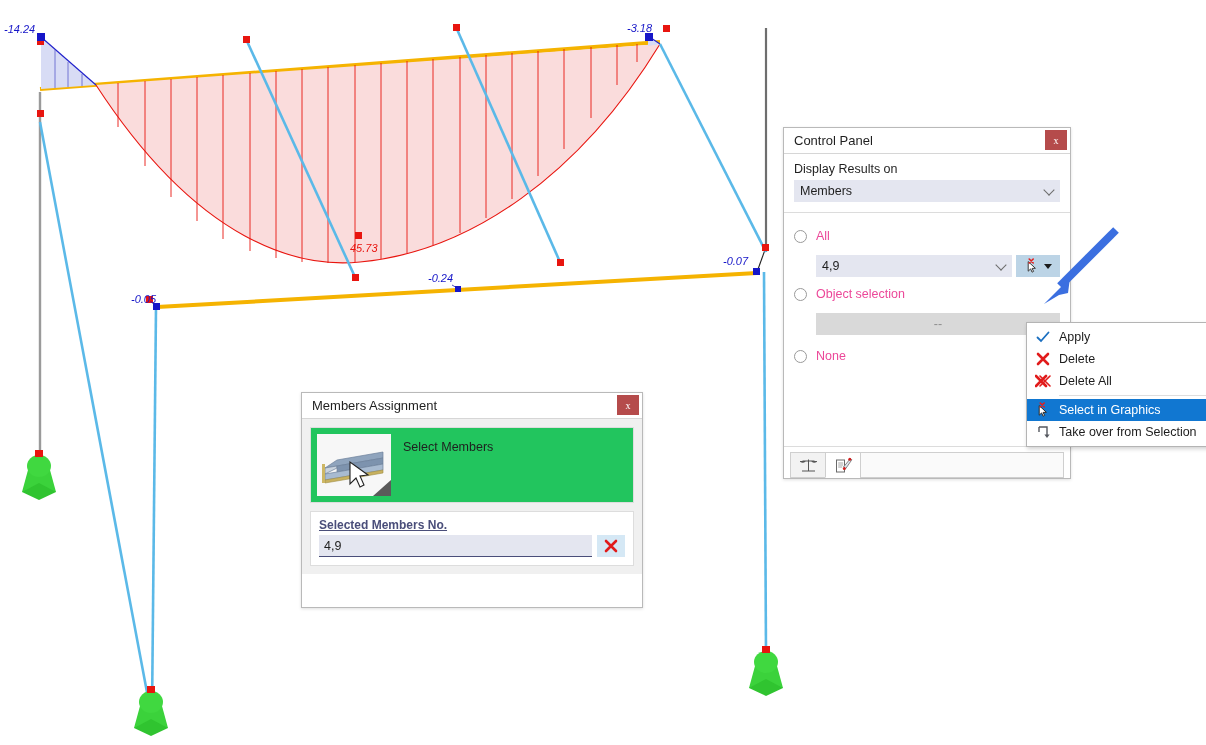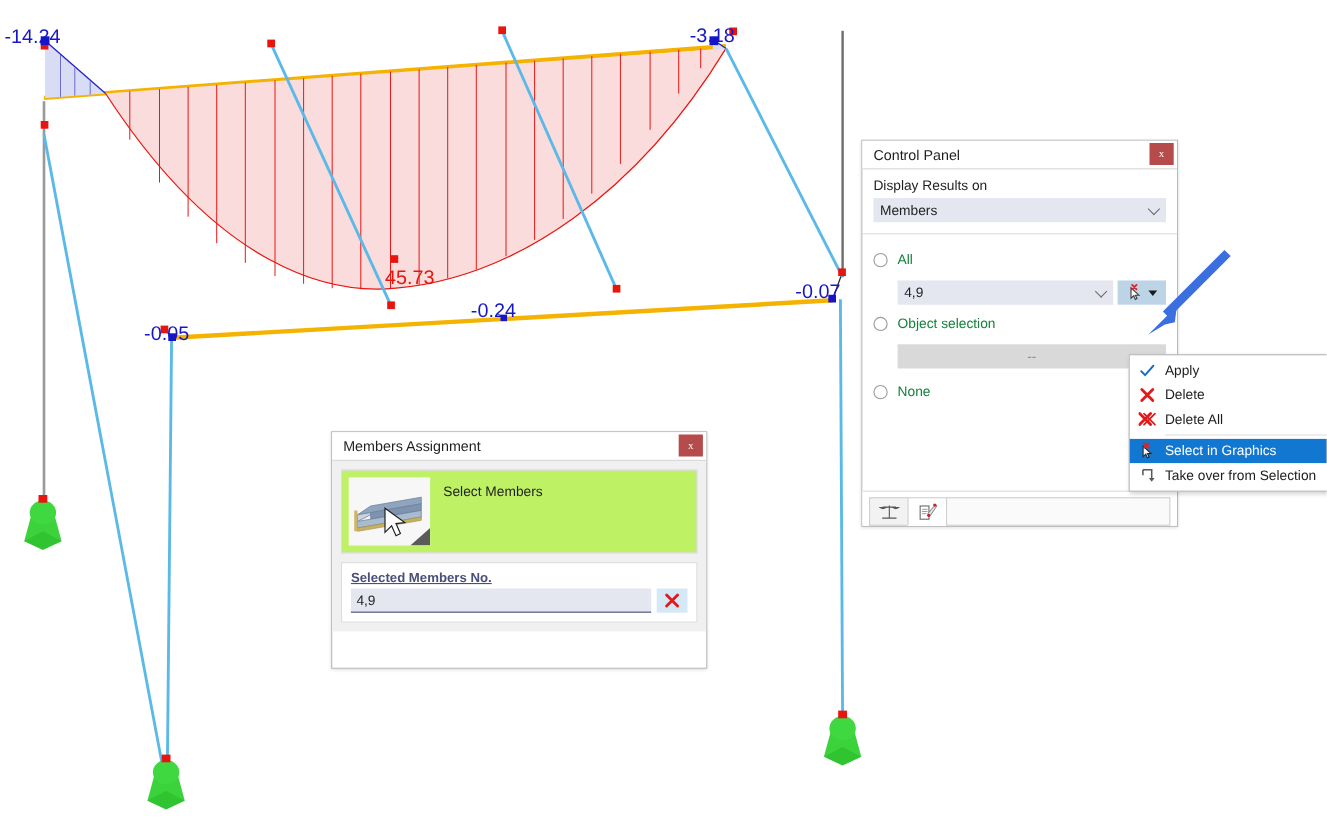--- a/index.html
+++ b/index.html
@@ -11,23 +11,24 @@
     background: #ffffff;
     font-family: "Liberation Sans", sans-serif;
     -webkit-font-smoothing: antialiased;
   }
   #root { position: relative; width: 1206px; height: 745px; background:#fff; }
 
   
   #diagram { position:absolute; left:0; top:0; width:1206px; height:745px; }
   .val-label {
     position:absolute;
-    font-size: 18px;
+    font-size: 11px;
     white-space: nowrap;
     pointer-events: none;
+    font-style: italic;
   }
   .val-blue { color:#1616c8; }
   .val-red  { color:#e8150f; }
 
   
   .win {
     position:absolute;
     background:#ffffff;
     border:1px solid #b9b9b9;
     box-shadow: 0 1px 3px rgba(0,0,0,.13);
@@ -87,21 +88,21 @@
     border:1.4px solid #9a9a9a; background:#fff;
     margin-right:9px; flex:0 0 auto;
     position:relative;
   }
   .radio.checked { border-color:#0b6fc4; }
   .radio.checked:after {
     content:""; position:absolute;
     left:2.2px; top:2.2px; width:6.2px; height:6.2px;
     border-radius:50%; background:#0b6fc4;
   }
-  .radio-label { font-size:12.5px; color:#15803d; }
+  .radio-label { font-size:12.5px; color:#ec4899; }
 
   .combo-row { display:flex; align-items:stretch; margin:0 0 4px 22px; }
   .combo-row .combo { flex:1 1 auto; }
   .pick-btn {
     width:44px; margin-left:4px;
     background:#bcd4e6;
     border:none;
     display:flex; align-items:center; justify-content:center;
     cursor:pointer;
     position:relative;
@@ -155,21 +156,21 @@
     padding-left:0;
   }
   .mi-icon { width:32px; display:flex; align-items:center; justify-content:center; flex:0 0 auto; }
   .mi.sel { background:#1177d1; color:#ffffff; }
   .mi-sep { height:1px; background:#dedede; margin:3px 8px 3px 32px; }
 
   
   #members-dialog { left:301px; top:392px; width:342px; height:216px; }
   .ma-body { padding:8px; background:#f0f0f0; }
   .ma-card {
-    background:#bef264;
+    background:#22c55e;
     border:1px solid #dddddd;
     display:flex;
     padding:6px;
     margin-bottom:8px;
   }
   .beam-thumb {
     width:74px; height:62px;
     background:#f7f7f7;
     position:relative;
     flex:0 0 auto;

